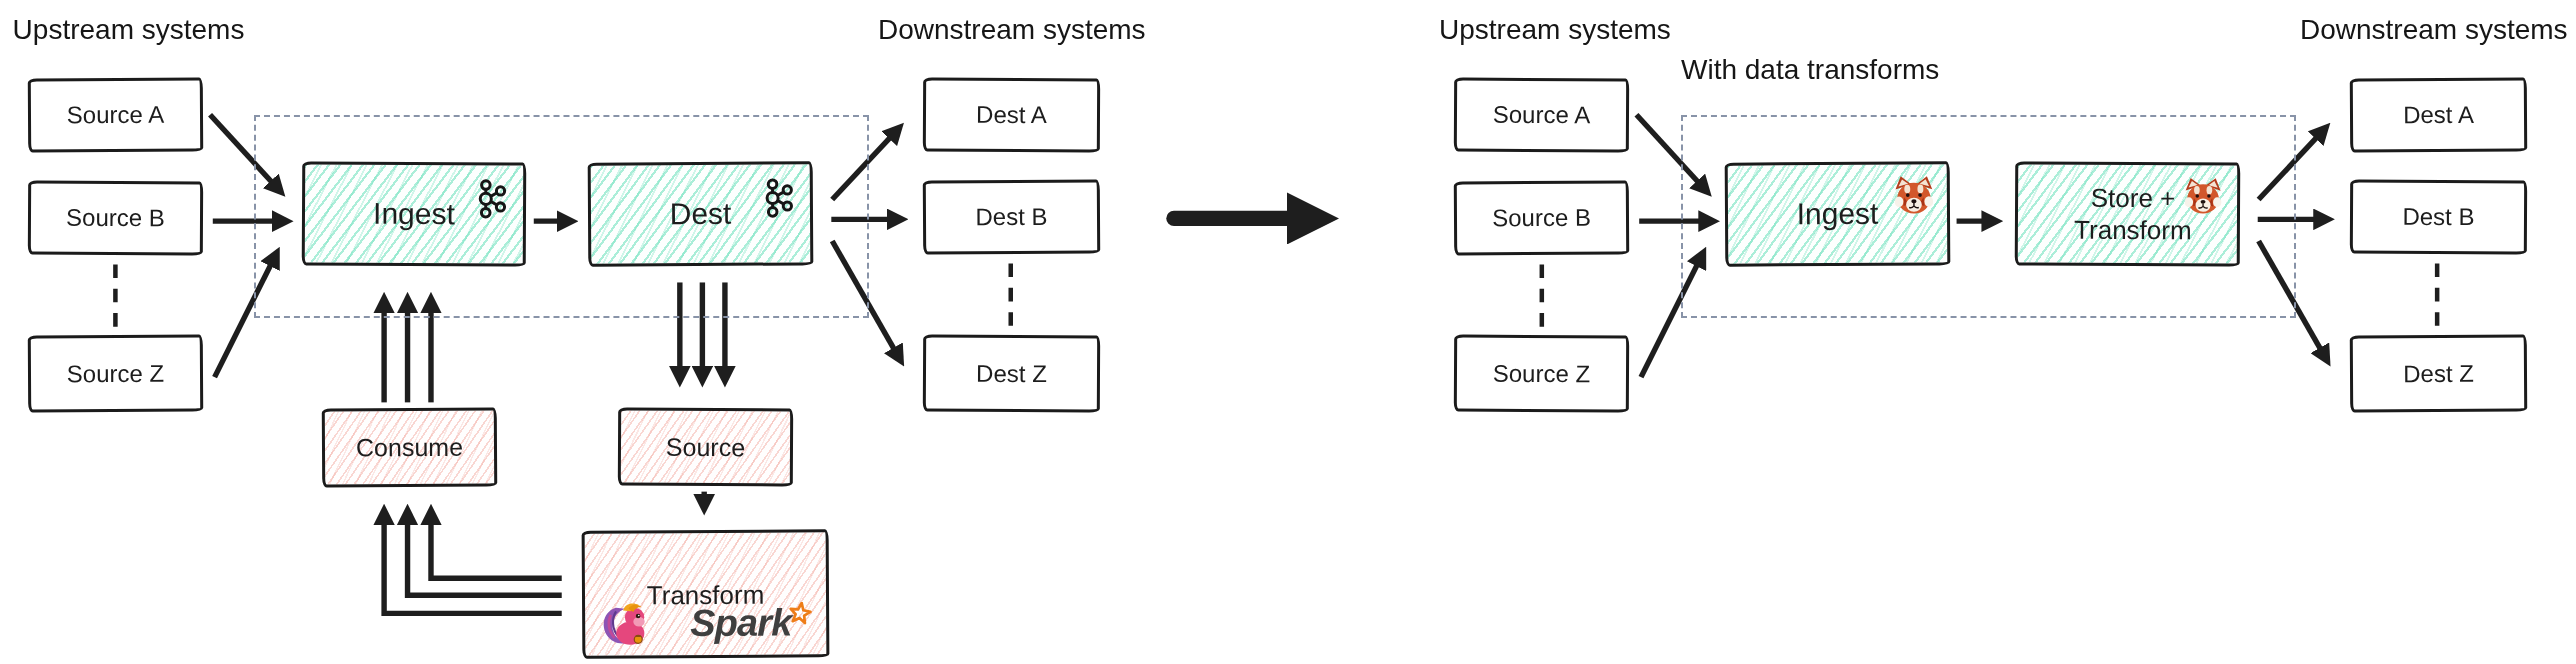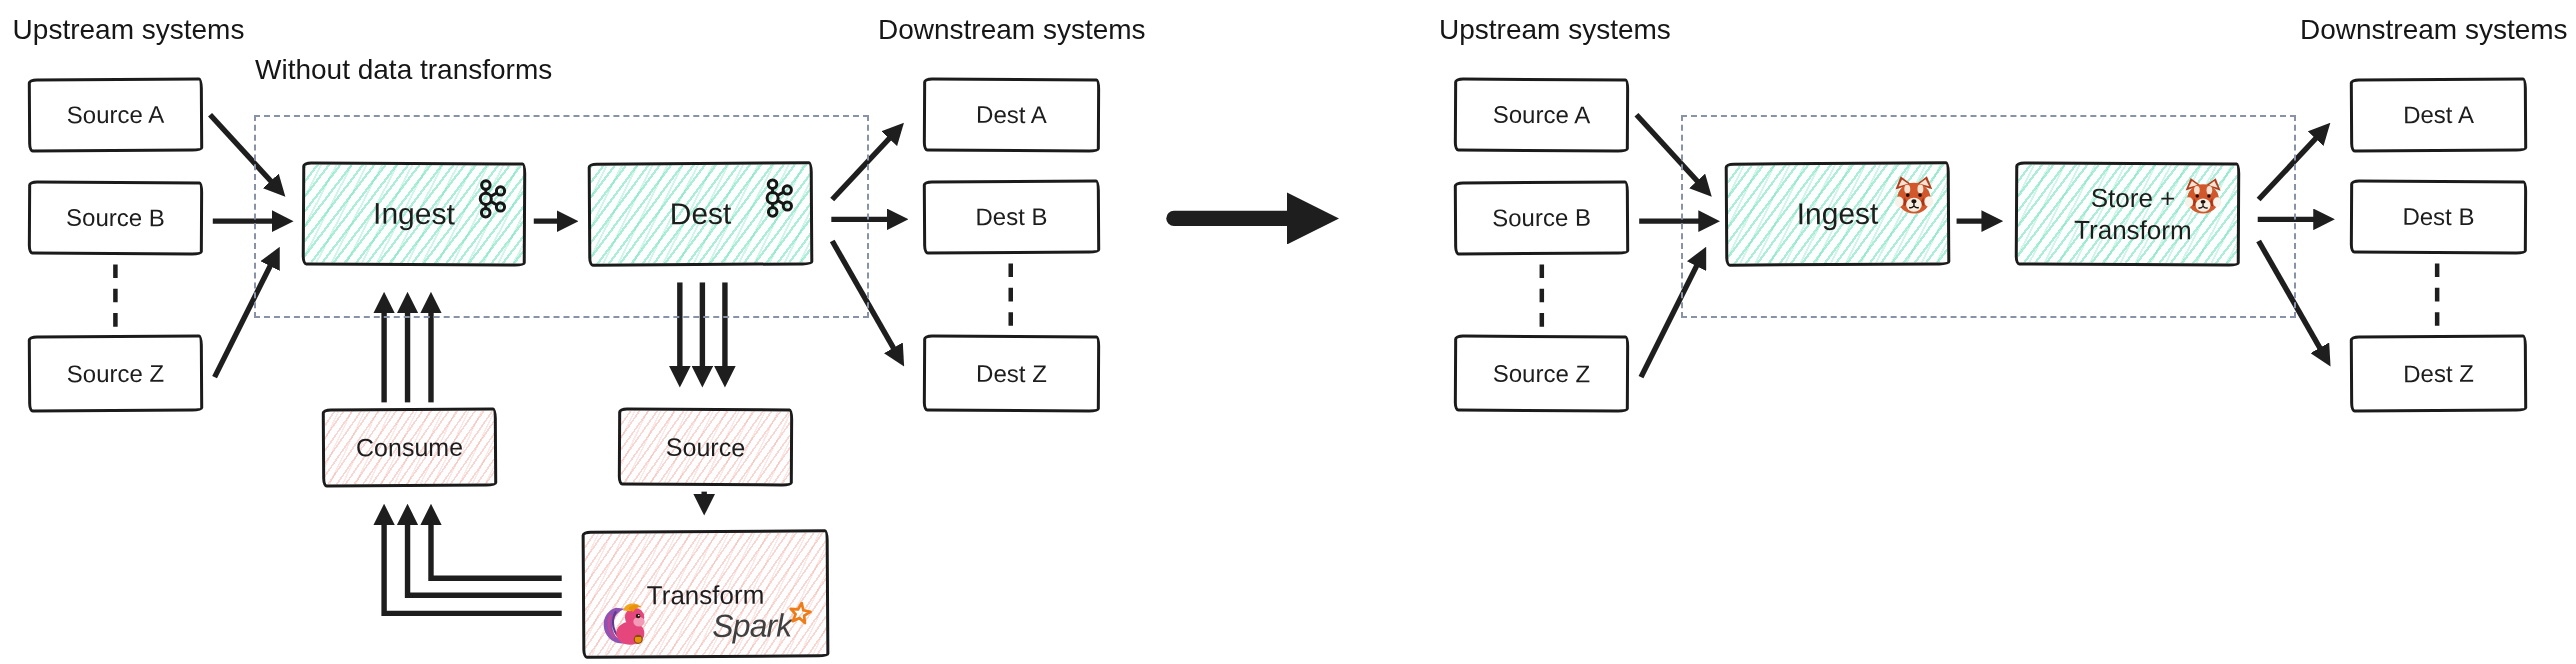--- a/index.html
+++ b/index.html
@@ -31,21 +31,21 @@
     font-size:25px;
   }
   .dashedbox{
     position:absolute;border:2.7px dashed #8893a8;box-sizing:border-box;background:transparent;
   }
   .cornericon{position:absolute;}
   .stlabel{display:flex;flex-direction:column;align-items:center;font-size:26px;line-height:32px;margin-left:11px;}
   .transform-label{position:absolute;left:0;right:0;top:47px;text-align:center;font-size:26px;}
   .flink{position:absolute;left:12.6px;bottom:9px;}
   .sparkwrap{position:absolute;right:14.4px;bottom:12.6px;display:flex;align-items:flex-end;}
-  .sparktext{font-style:italic;font-weight:400;font-size:32px;color:#3f3f3f;letter-spacing:-0.9px;line-height:1;}
+  .sparktext{font-style:italic;font-weight:700;font-size:38px;color:#3f3f3f;letter-spacing:-0.9px;line-height:1;}
   .sparkstar{margin-left:-3.6px;margin-bottom:16px;transform:rotate(9deg);}
   .r1{transform:rotate(-0.35deg);}
   .r2{transform:rotate(0.3deg);}
 </style>
 </head>
 <body>
 
 <div class="canvas">
 
   <svg width="0" height="0" style="position:absolute" aria-hidden="true">
@@ -141,21 +141,20 @@
     <g stroke="#1e1e1e" stroke-width="5" fill="none" stroke-dasharray="15 12">
       <line x1="128" y1="293" x2="128" y2="366"></line>
       <line x1="1121" y1="292" x2="1121" y2="366"></line>
       <line x1="1710" y1="293" x2="1710" y2="366"></line>
       <line x1="2703" y1="292" x2="2703" y2="366"></line>
     </g>
     <path d="M1302 242 L1462 242" stroke="#1e1e1e" stroke-width="17" stroke-linecap="round" fill="none" marker-end="url(#ahBig)"></path>
   </svg>
 
   <div class="title" style="left:12.6px;top:14.4px">Upstream systems</div>
-  <div class="title center" style="left:255px;top:54px;width:614px">Without data transforms</div>
   <div class="title center" style="left:878px;top:14.4px;width:270px">Downstream systems</div>
 
   <div class="dashedbox" style="left:254px;top:115px;width:615px;height:203px"></div>
 
   <div class="box r1" style="left:28px;top:78px;width:175px;height:74px">
       <span>Source A</span>
     </div>
   <div class="box r2" style="left:28px;top:181px;width:175px;height:74px">
       <span>Source B</span>
     </div>
@@ -200,20 +199,21 @@
       </svg>
     <span class="sparkwrap">
       <span class="sparktext">Spark</span>
       <svg class="sparkstar" width="24" height="24" viewBox="0 0 27 27">
           <use href="#sparkstar"></use>
         </svg>
     </span>
   </div>
 
   <div class="title" style="left:1439px;top:14.4px">Upstream systems</div>
+  <div class="title center" style="left:1681px;top:54px;width:615px">With data transforms</div>
   <div class="title center" style="left:2300px;top:14.4px;width:270px">Downstream systems</div>
 
   <div class="dashedbox" style="left:1681px;top:115px;width:615px;height:203px"></div>
 
   <div class="box r2" style="left:1454px;top:78px;width:175px;height:74px">
       <span>Source A</span>
     </div>
   <div class="box r1" style="left:1454px;top:181px;width:175px;height:74px">
       <span>Source B</span>
     </div>

